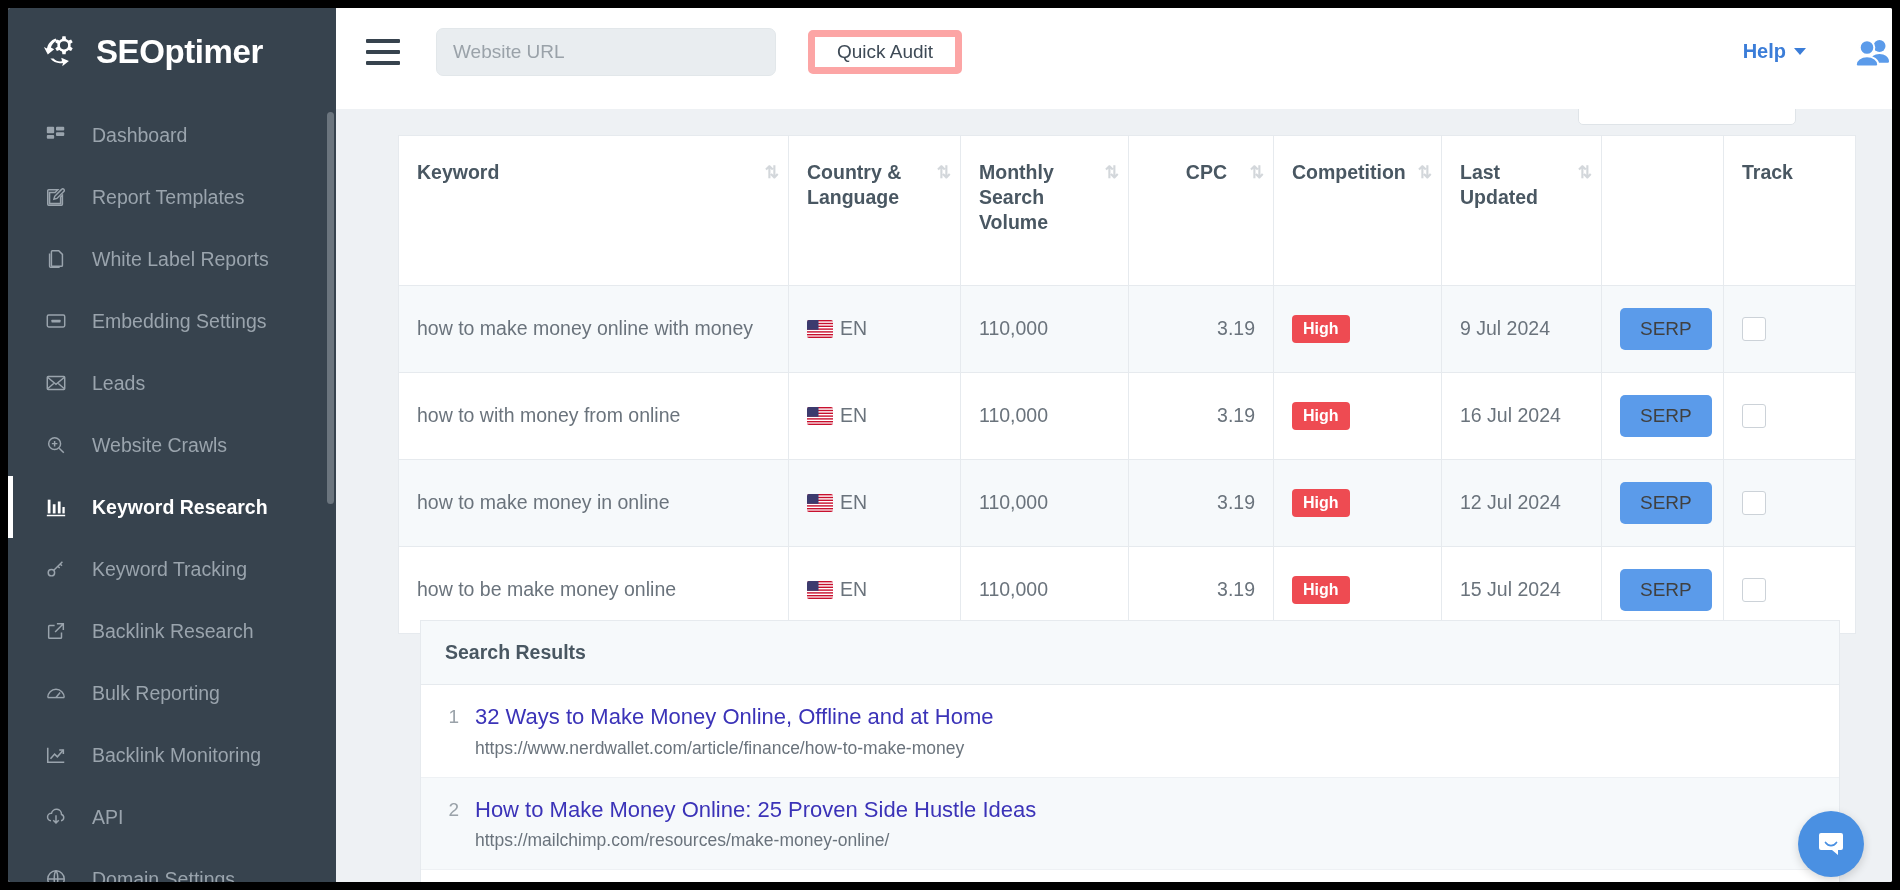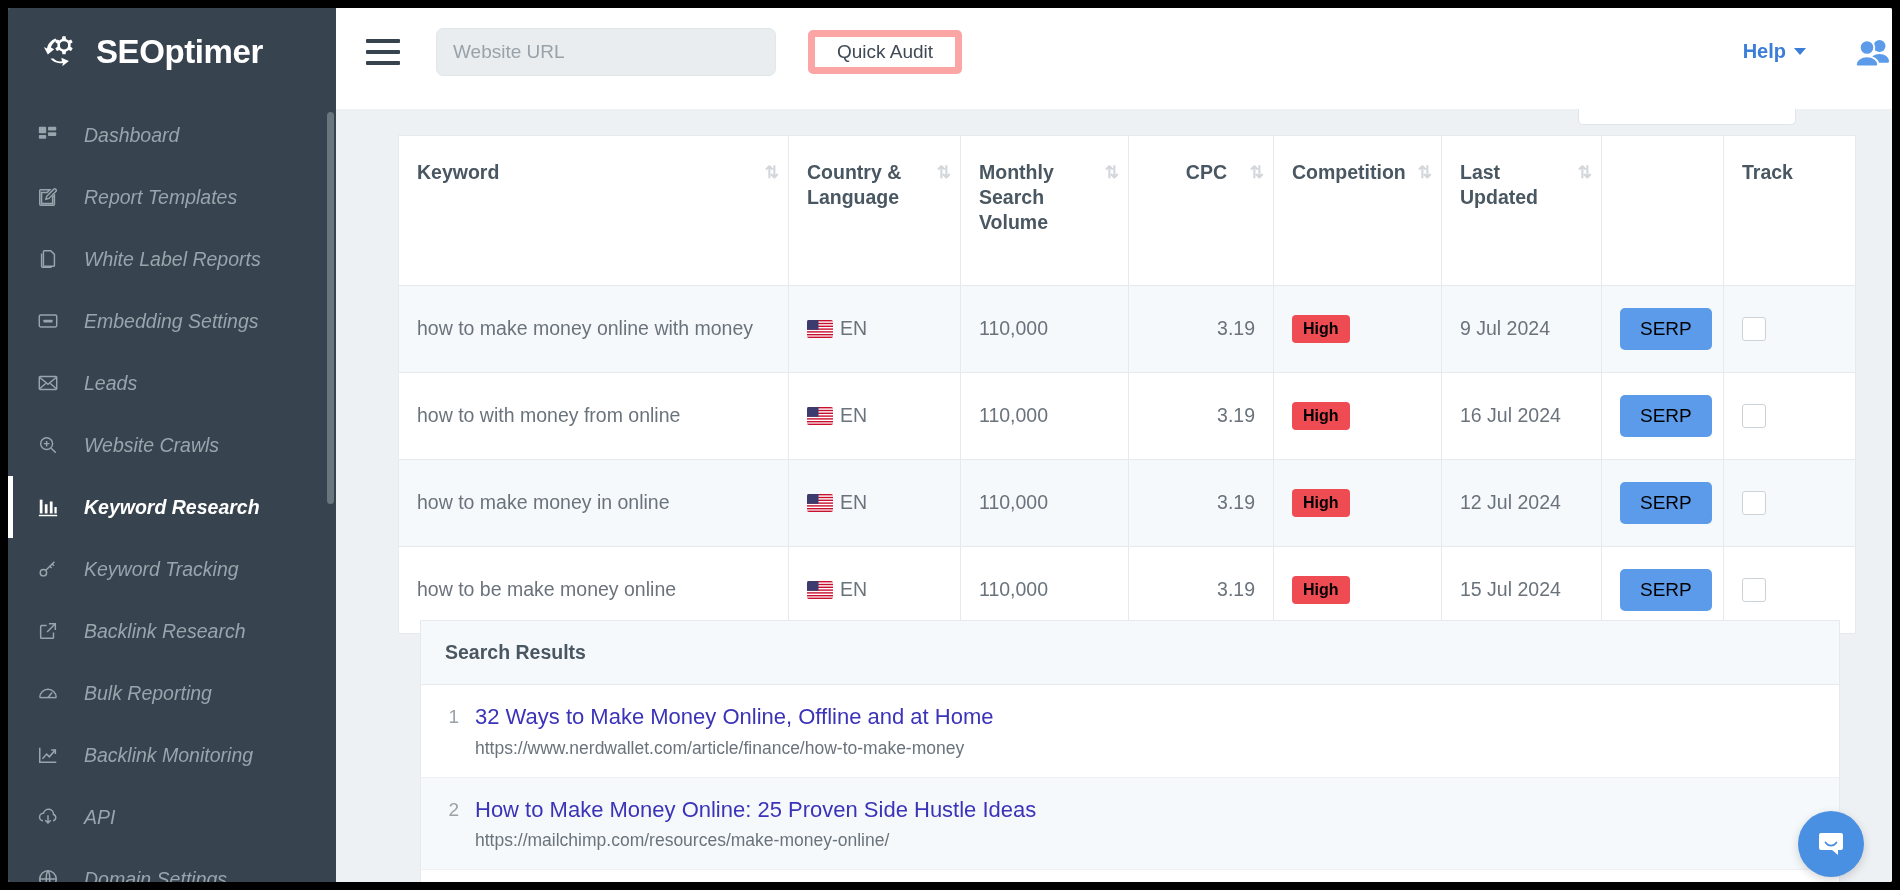--- a/index.html
+++ b/index.html
@@ -38,24 +38,23 @@
     font-size: 33px;
     font-weight: 700;
     letter-spacing: -0.4px;
     white-space: nowrap;
   }
   #nav { padding-top: 8px; }
   .nav-item {
     position: relative;
     display: flex; align-items: center;
     height: 62px;
-    padding-left: 28px;
+    padding-left: 36px;
     gap: 24px;
     cursor: pointer;
-    font-style: italic;
   }
   .nav-icon {
     width: 24px; height: 24px;
     flex: 0 0 24px;
     display: flex; align-items: center; justify-content: center;
     color: #9aa4ad;
   }
   .nav-label {
     color: #9aa4ad;
     font-size: 19.5px;
@@ -207,30 +206,30 @@
     display: inline-block;
     width: 26px; height: 18px;
     vertical-align: -3px;
     margin-right: 7px;
     border-radius: 2px;
     overflow: hidden;
   }
   .badge-high {
     display: inline-block;
     background: #ee4b52;
-    color: #000000;
+    color: #ffffff;
     font-size: 16px;
     font-weight: 700;
     padding: 5px 11px;
     border-radius: 4px;
   }
   .serp-btn {
     display: inline-block;
     background: #5b9bea;
-    color: #000000;
+    color: #404040;
     font-size: 19px;
     font-weight: 400;
     padding: 10px 20px;
     border: none;
     border-radius: 5px;
     cursor: pointer;
     font-family: "Liberation Sans", sans-serif;
   }
   .track-box {
     display: inline-block;

